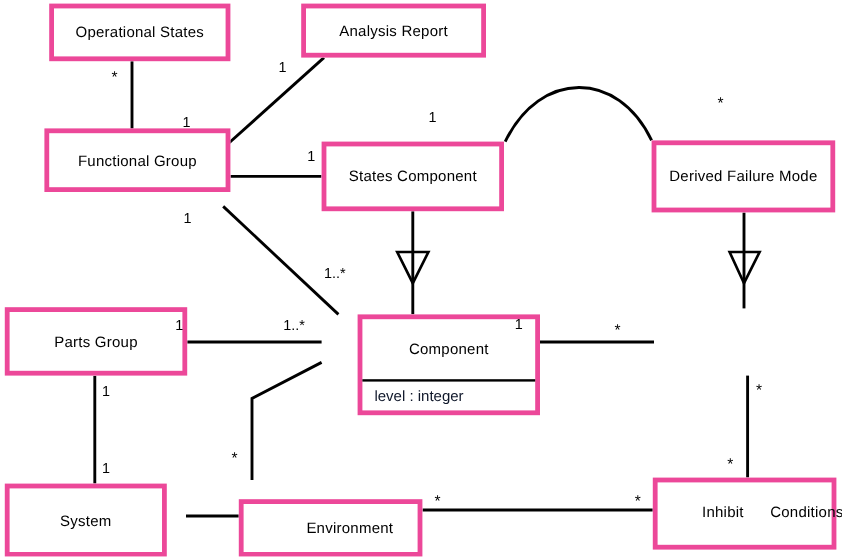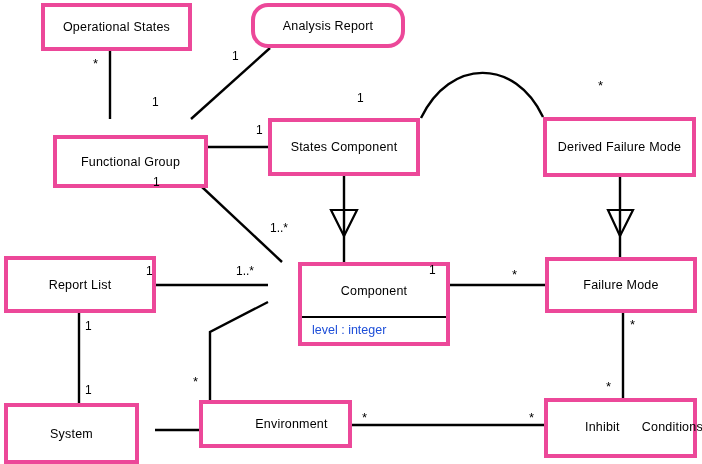--- a/index.html
+++ b/index.html
@@ -50,21 +50,21 @@
   .uml-box.two-line .name-compartment {
     align-items: center;
     justify-content: flex-start;
     text-align: left;
     padding-left: 37px;
     line-height: 1.22;
   }
   .uml-box .attr-compartment {
     border-top: 2px solid #000000;
     font-size: 12.5px;
-    color: #1d4ed8;
+    color: #0f172a;
     padding: 5px 0 5px 10px;
     white-space: pre;
   }
   .mult {
     position: absolute;
     font-size: 12px;
     color: #000000;
     white-space: pre;
     line-height: 1;
   }
@@ -107,54 +107,51 @@
 
     <line x1="352" y1="425" x2="544" y2="425" stroke-width="2.4"></line>
 
     <line x1="623" y1="313" x2="623" y2="398" stroke-width="2.4"></line>
   </svg>
 
   <div class="uml-box" style="left:41px; top:3px; width:151px; height:48px;">
     <div class="name-compartment">Operational States</div>
   </div>
 
-  <div class="uml-box" style="left:251px; top:3px; width:154px; height:45px;border-radius:17px;">
+  <div class="uml-box" style="left:251px; top:3px; width:154px; height:45px;">
     <div class="name-compartment">Analysis Report</div>
   </div>
 
-  <div class="uml-box" style="left:37px; top:135px; width:155px; height:53px;margin-left:16px;">
+  <div class="uml-box" style="left:37px; top:107px; width:155px; height:53px;">
     <div class="name-compartment">Functional Group</div>
   </div>
 
   <div class="uml-box" style="left:268px; top:118px; width:152px; height:58px;">
     <div class="name-compartment">States Component</div>
   </div>
 
   <div class="uml-box" style="left:543px; top:117px; width:153px; height:60px;justify-content:center;">
     <div class="name-compartment">Derived Failure Mode</div>
   </div>
 
   <div class="uml-box" style="left:4px; top:256px; width:152px; height:57px;">
-    <div class="name-compartment">Report List</div>
+    <div class="name-compartment">Parts Group</div>
   </div>
 
   <div class="uml-box" style="left:268px; top:262px; width:152px; height:84px;margin-left:30px;">
     <div class="name-compartment">Component</div>
     <div class="attr-compartment">level : integer</div>
   </div>
 
-  <div class="uml-box" style="left:545px; top:257px; width:152px; height:56px;">
-    <div class="name-compartment">Failure Mode</div>
-  </div>
 
   <div class="uml-box" style="left:4px; top:403px; width:135px; height:61px;align-items:center;">
     <div class="name-compartment">System</div>
   </div>
 
-  <div class="uml-box" style="left:199px; top:400px; width:153px; height:48px;padding-left:32px;">
+  <div class="uml-box" style="left:199px; top:416px; width:153px; height:48px;padding-left:32px;">
     <div class="name-compartment">Environment</div>
   </div>
 
   <div class="uml-box two-line" style="left:544px; top:398px; width:153px; height:60px;">
     <div class="name-compartment">
       <span>Inhibit</span><br>
       <span>Conditions</span>
     </div>
   </div>
 

